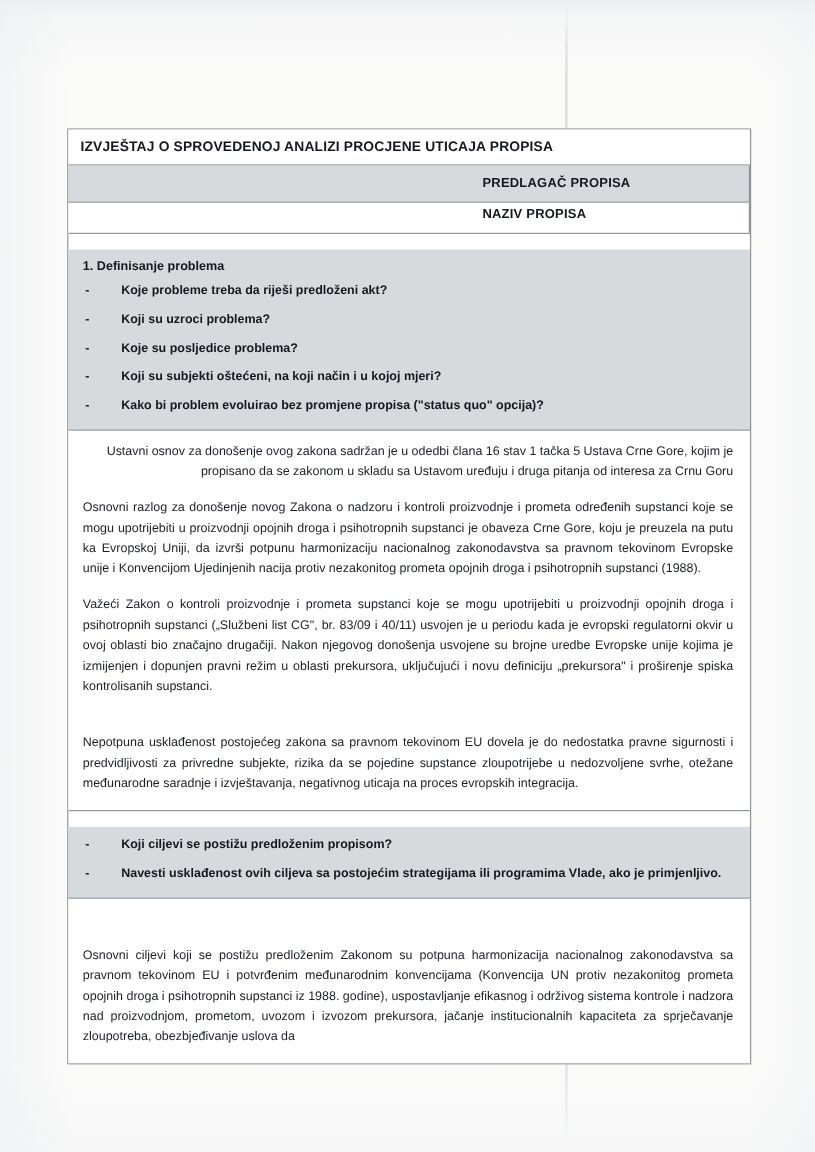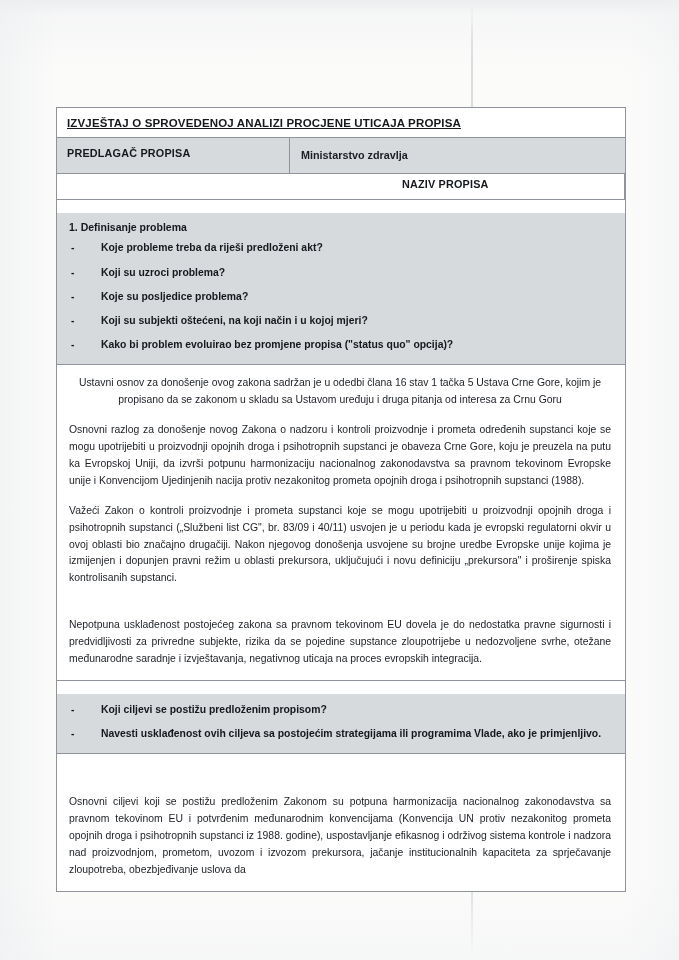--- a/index.html
+++ b/index.html
@@ -89,21 +89,20 @@
 
   
   .title-row {
     padding: 9px 10px 8px 10px;
   }
   .title-row .title-text {
     font-size: 11.5px;
     font-weight: bold;
     letter-spacing: 0.15px;
     color: #15181c;
-    text-decoration: underline;
   }
 
   
   .meta-row {
     display: flex;
     align-items: stretch;
     justify-content: flex-end;
   }
   .meta-label {
     width: 233px;
@@ -170,39 +169,38 @@
     background: #ffffff;
   }
   .prose-block p {
     margin: 0 0 13px 0;
     font-size: 10.4px;
     line-height: 1.63;
     text-align: justify;
     color: #1b1f24;
   }
   .prose-block p:last-child { margin-bottom: 0; margin-top: 30px; }
-  .prose-block p.no-justify { text-align: center; }
+  .prose-block p.no-justify { text-align: right; }
 </style>
 </head>
 <body>
 
 <div class="top-smudge"></div>
 <div class="fold-line"></div>
 
 <div class="obrazac">OBRAZAC</div>
 
 <div class="doc-frame">
 
   <div class="row white title-row">
     <div class="title-text">IZVJEŠTAJ O SPROVEDENOJ ANALIZI PROCJENE UTICAJA PROPISA</div>
   </div>
 
   <div class="row meta-row shaded">
     <div class="meta-label">PREDLAGAČ PROPISA</div>
-    <div class="meta-value bold">Ministarstvo zdravlja</div>
   </div>
 
   <div class="row meta-row white tall">
     <div class="meta-label">NAZIV PROPISA</div>
   </div>
 
   <div class="row shaded section-block">
     <div class="sec-title">1. Definisanje problema</div>
     <ul class="dash-list">
       <li>

